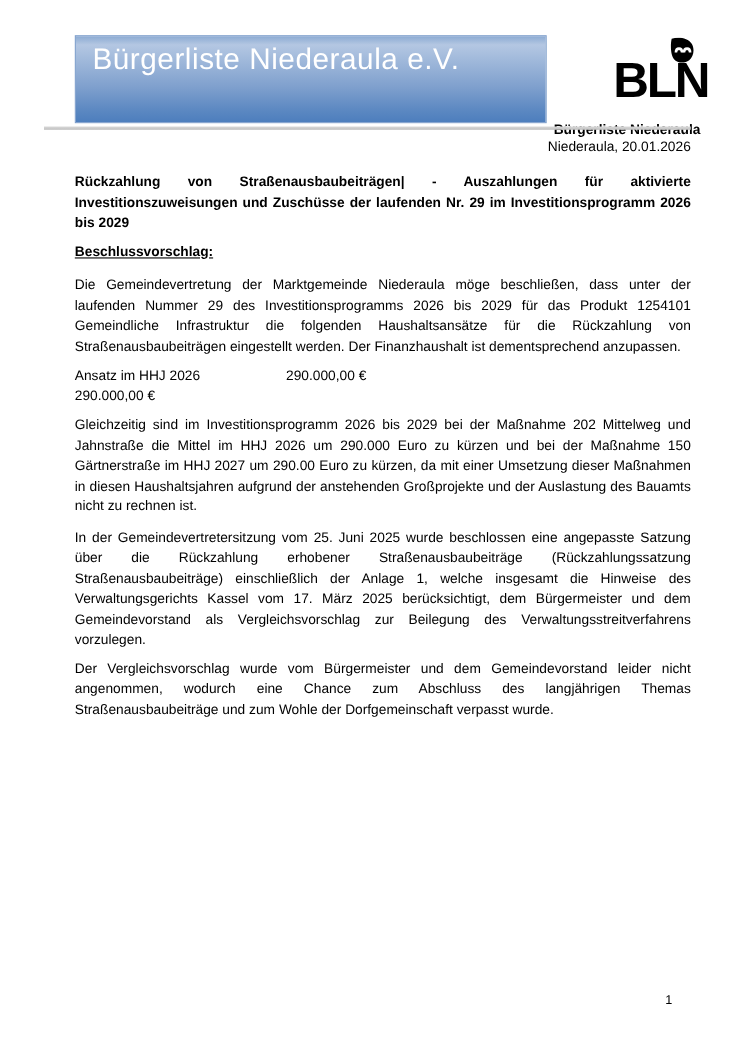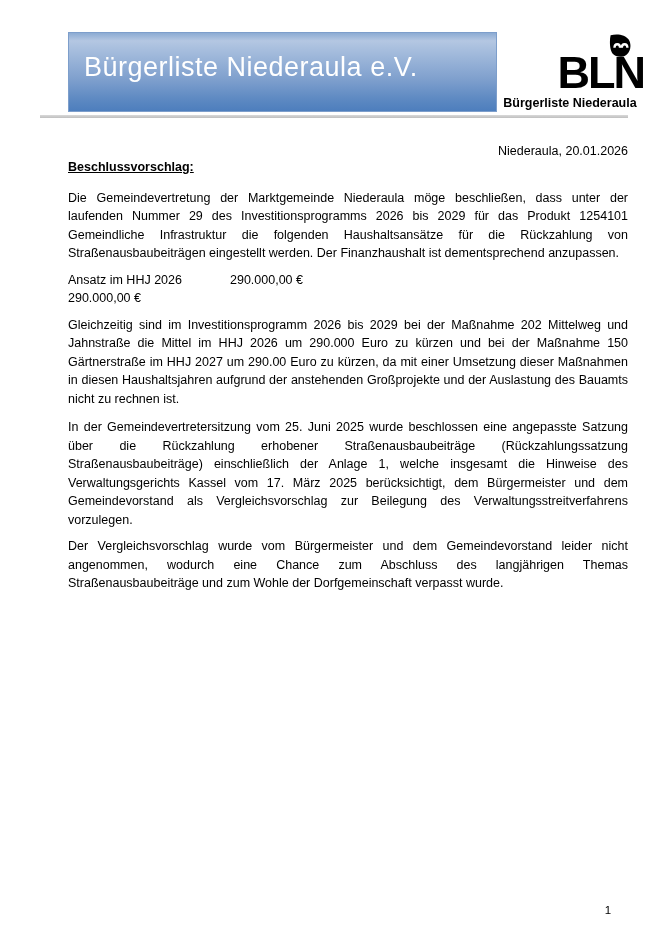--- a/index.html
+++ b/index.html
@@ -18,21 +18,21 @@
     position: absolute;
     left: 68px; top: 32px;
     width: 427px; height: 78px;
     border: 1px solid #7d9ecb;
     background: linear-gradient(180deg,
       #8cabd3 0%, #b4c7e2 10%, #a3bbdc 25%,
       #7e9fcd 60%, #5d89c2 85%, #4d7ebd 100%);
   }
   .banner-title {
     display: block;
-    padding: 19px 0 0 15px;
+    padding: 6px 0 0 15px;
     font-size: 27px;
     font-weight: 400;
     color: #ffffff;
     letter-spacing: 0.5px;
     white-space: nowrap;
   }
 
   
   .logo {
     position: absolute;
@@ -50,38 +50,38 @@
   .owl { width: 47px; height: 54px; margin-bottom: -3px; }
   .bln {
     font-size: 45px;
     font-weight: 800;
     line-height: 0.82;
     letter-spacing: -2px;
     margin-left: -7px;
     color: #000;
   }
   .logo-sub {
-    margin-top: 4px;
+    margin-top: 19px;
     font-size: 12.5px;
     font-weight: 600;
     white-space: nowrap;
     color: #000;
   }
 
   
   .rule {
     position: absolute;
     left: 40px; top: 115px;
     width: 588px; height: 3px;
     background: linear-gradient(180deg, #d9d9d9, #bfbfbf);
   }
 
   .date-line {
     position: absolute;
-    left: 68px; top: 144px;
+    left: 68px; top: 126px;
     width: 560px;
     text-align: right;
     font-size: 12.5px;
   }
 
   .content {
     position: absolute;
     left: 68px; top: 156px;
     width: 560px;
     font-size: 12.5px;
@@ -89,21 +89,21 @@
   }
   .content p { margin: 0 0 8px; text-align: justify; }
   .subject { font-weight: 700; }
   .section-heading {
     font-weight: 700;
     text-decoration: underline;
     text-align: center;
     margin: 2px 0 12px !important;
   }
   .budget { margin: 0 0 8px; }
-  .budget-row { display: flex; }
+  .budget-row { display: flex; gap: 30px; }
   .budget-label { width: 162px; flex: 0 0 162px; }
 
   .pagenum {
     position: absolute;
     left: 598px; top: 904px;
     width: 20px;
     font-size: 11.5px;
     text-align: center;
   }
 </style>
@@ -128,20 +128,21 @@
     <div class="logo-sub">Bürgerliste Niederaula</div>
   </div>
 
   <div class="rule"></div>
 
   <div class="date-line">Niederaula, 20.01.2026</div>
 
   <div class="content">
 
 
+    <p class="subject">Rückzahlung von Straßenausbaubeiträgen| - Auszahlungen für aktivierte Investitionszuweisungen und Zuschüsse der laufenden Nr. 29 im Investitionsprogramm 2026 bis 2029</p>
 
     <p class="section-heading">Beschlussvorschlag:</p>
 
     <p>Die Gemeindevertretung der Marktgemeinde Niederaula möge beschließen, dass unter der laufenden Nummer 29 des Investitionsprogramms 2026 bis 2029 für das Produkt 1254101 Gemeindliche Infrastruktur die folgenden Haushaltsansätze für die Rückzahlung von Straßenausbaubeiträgen eingestellt werden. Der Finanzhaushalt ist dementsprechend anzupassen.</p>
 
     <div class="budget">
       <div class="budget-row">
         <span class="budget-label">Ansatz im HHJ 2026</span>
         <span>290.000,00 €</span>
       </div>

